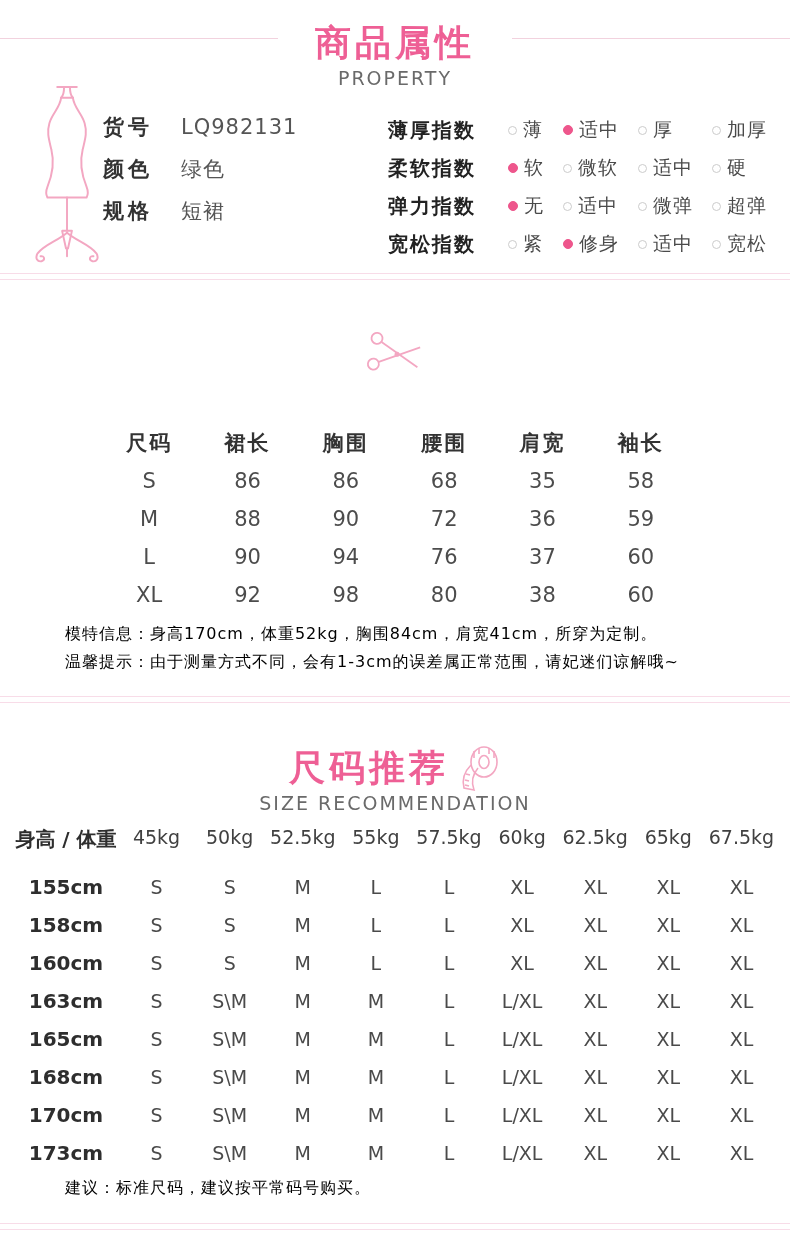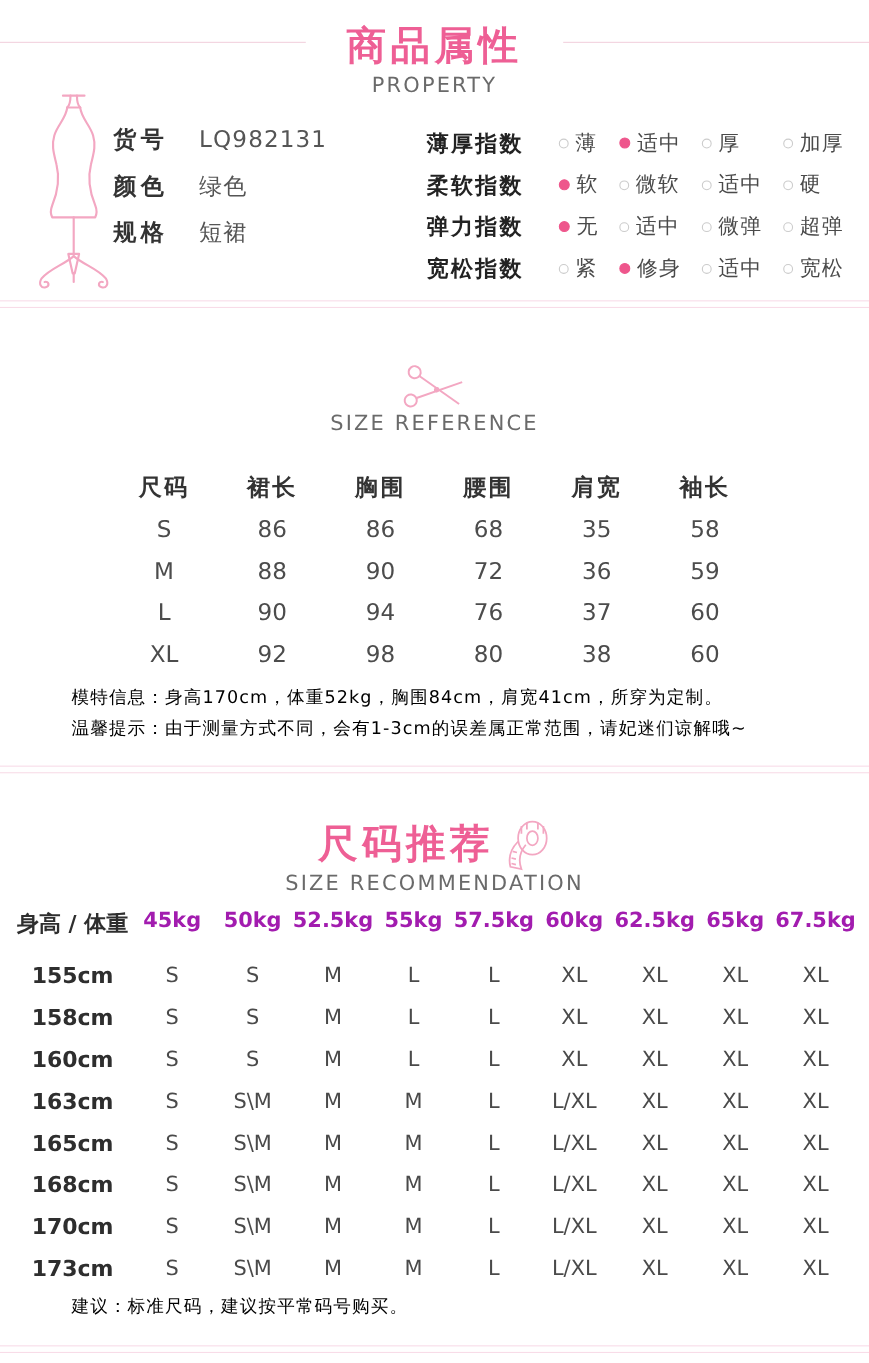--- a/index.html
+++ b/index.html
@@ -55,21 +55,21 @@
   
   .note{position:absolute;left:18px;font-size:16px;color:#000000;letter-spacing:1px;white-space:nowrap;margin-left:47px;}
   .n1{top:624px;}.n2{top:652px;}.n3{top:1178px;}
 
   
   .rec-table{position:absolute;left:12px;top:826px;width:766px;}
   .rec-head{display:flex;height:42px;}
   .rec-row{display:flex;height:38px;align-items:center;}
   .rec-cell-first{width:108px;flex:none;text-align:center;font-size:20px;font-weight:700;color:#2e2e2e;white-space:nowrap;}
   .rec-cell{flex:1;text-align:center;font-size:19px;color:#4a4a4a;white-space:nowrap;}
-  .rec-head .rec-cell{font-weight:700;color:#a21caf;}
+  .rec-head .rec-cell{font-weight:400;color:#404040;}
 </style>
 </head>
 <body>
 
 <div class="page">
 
   <span class="hline hl-left"></span>
   <span class="hline hl-right"></span>
   <section class="sec-header sh1">
     <div class="sec-title">商品属性</div>
@@ -192,21 +192,20 @@
       <svg width="56" height="42" viewBox="0 0 56 42" style="transform:rotate(8deg);">
         <g fill="none" stroke="#f3a7c2" stroke-width="1.8">
           <circle cx="8" cy="8" r="5.5"></circle>
           <circle cx="8" cy="34" r="5.5"></circle>
           <path d="M13 11 L52 31"></path>
           <path d="M13 31 L52 11"></path>
           <circle cx="30" cy="21" r="1.6" fill="#f3a7c2"></circle>
         </g>
       </svg>
     </div>
-    <div class="sec-sub">SIZE REFERENCE</div>
   </section>
 
   <div class="ref-table" id="ref-table">
       <div class="rt-row rt-head">
         <span class="rt-cell">尺码</span>
         <span class="rt-cell">裙长</span>
         <span class="rt-cell">胸围</span>
         <span class="rt-cell">腰围</span>
         <span class="rt-cell">肩宽</span>
         <span class="rt-cell">袖长</span>

